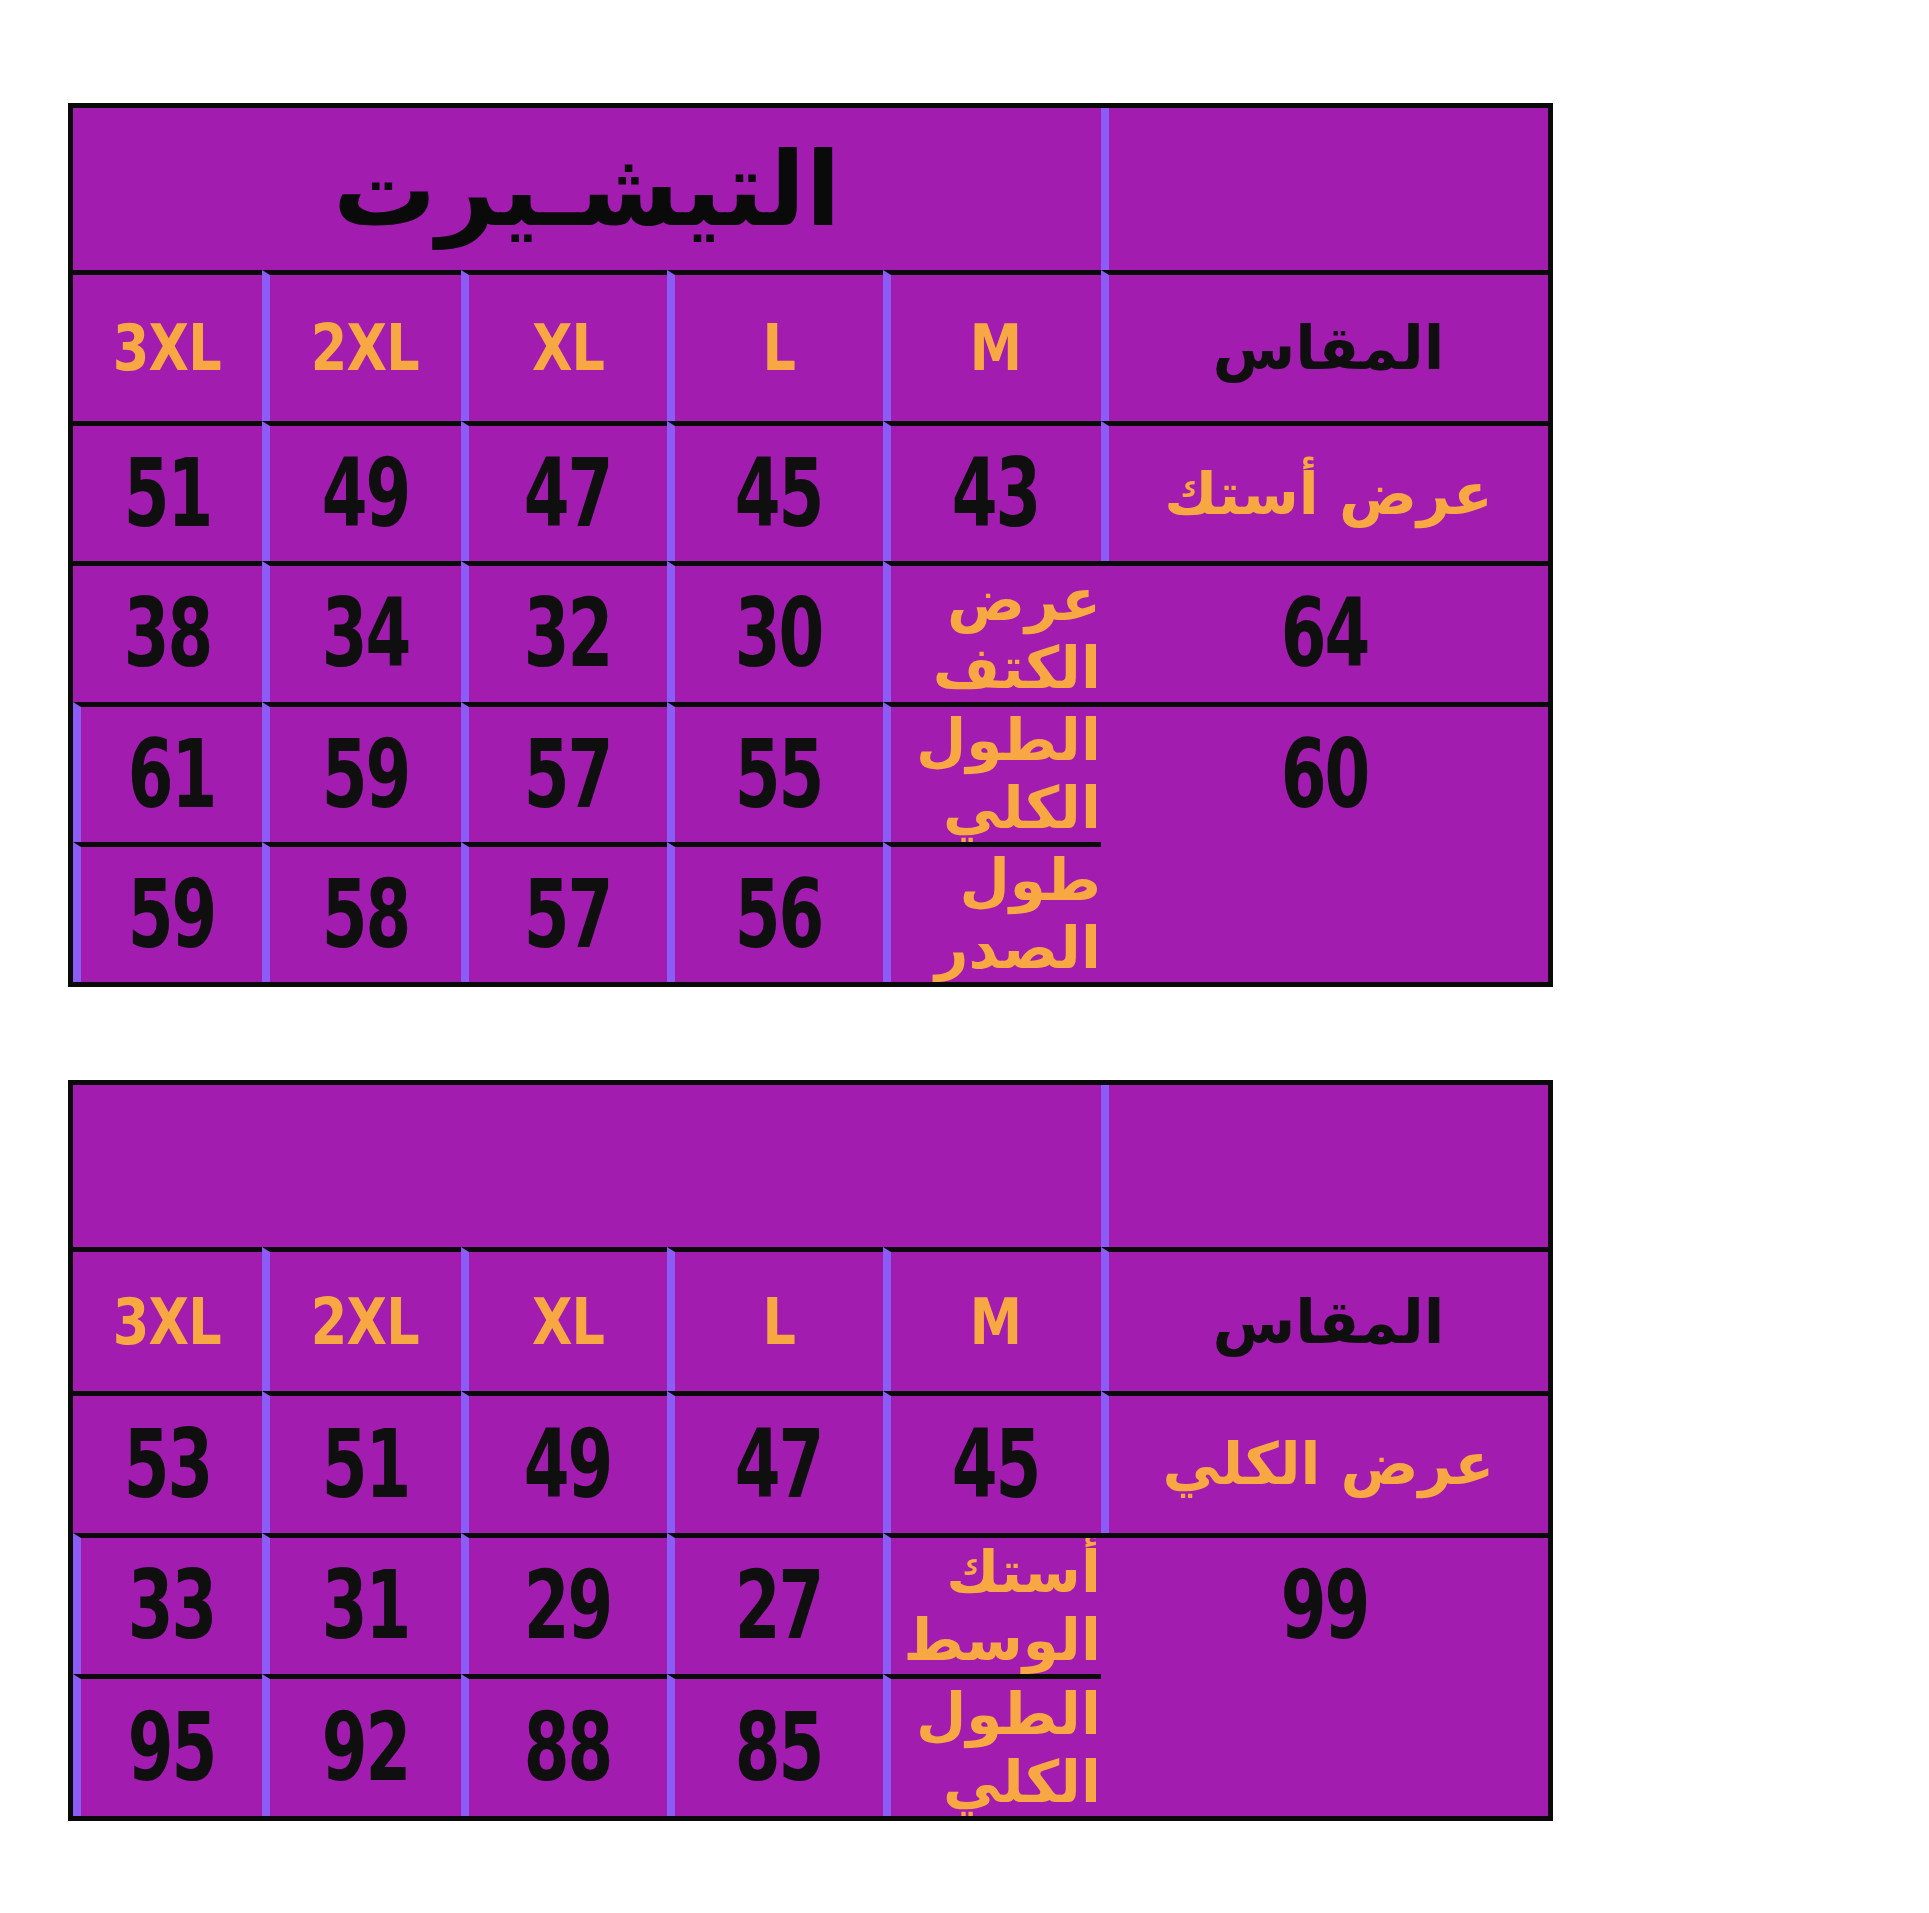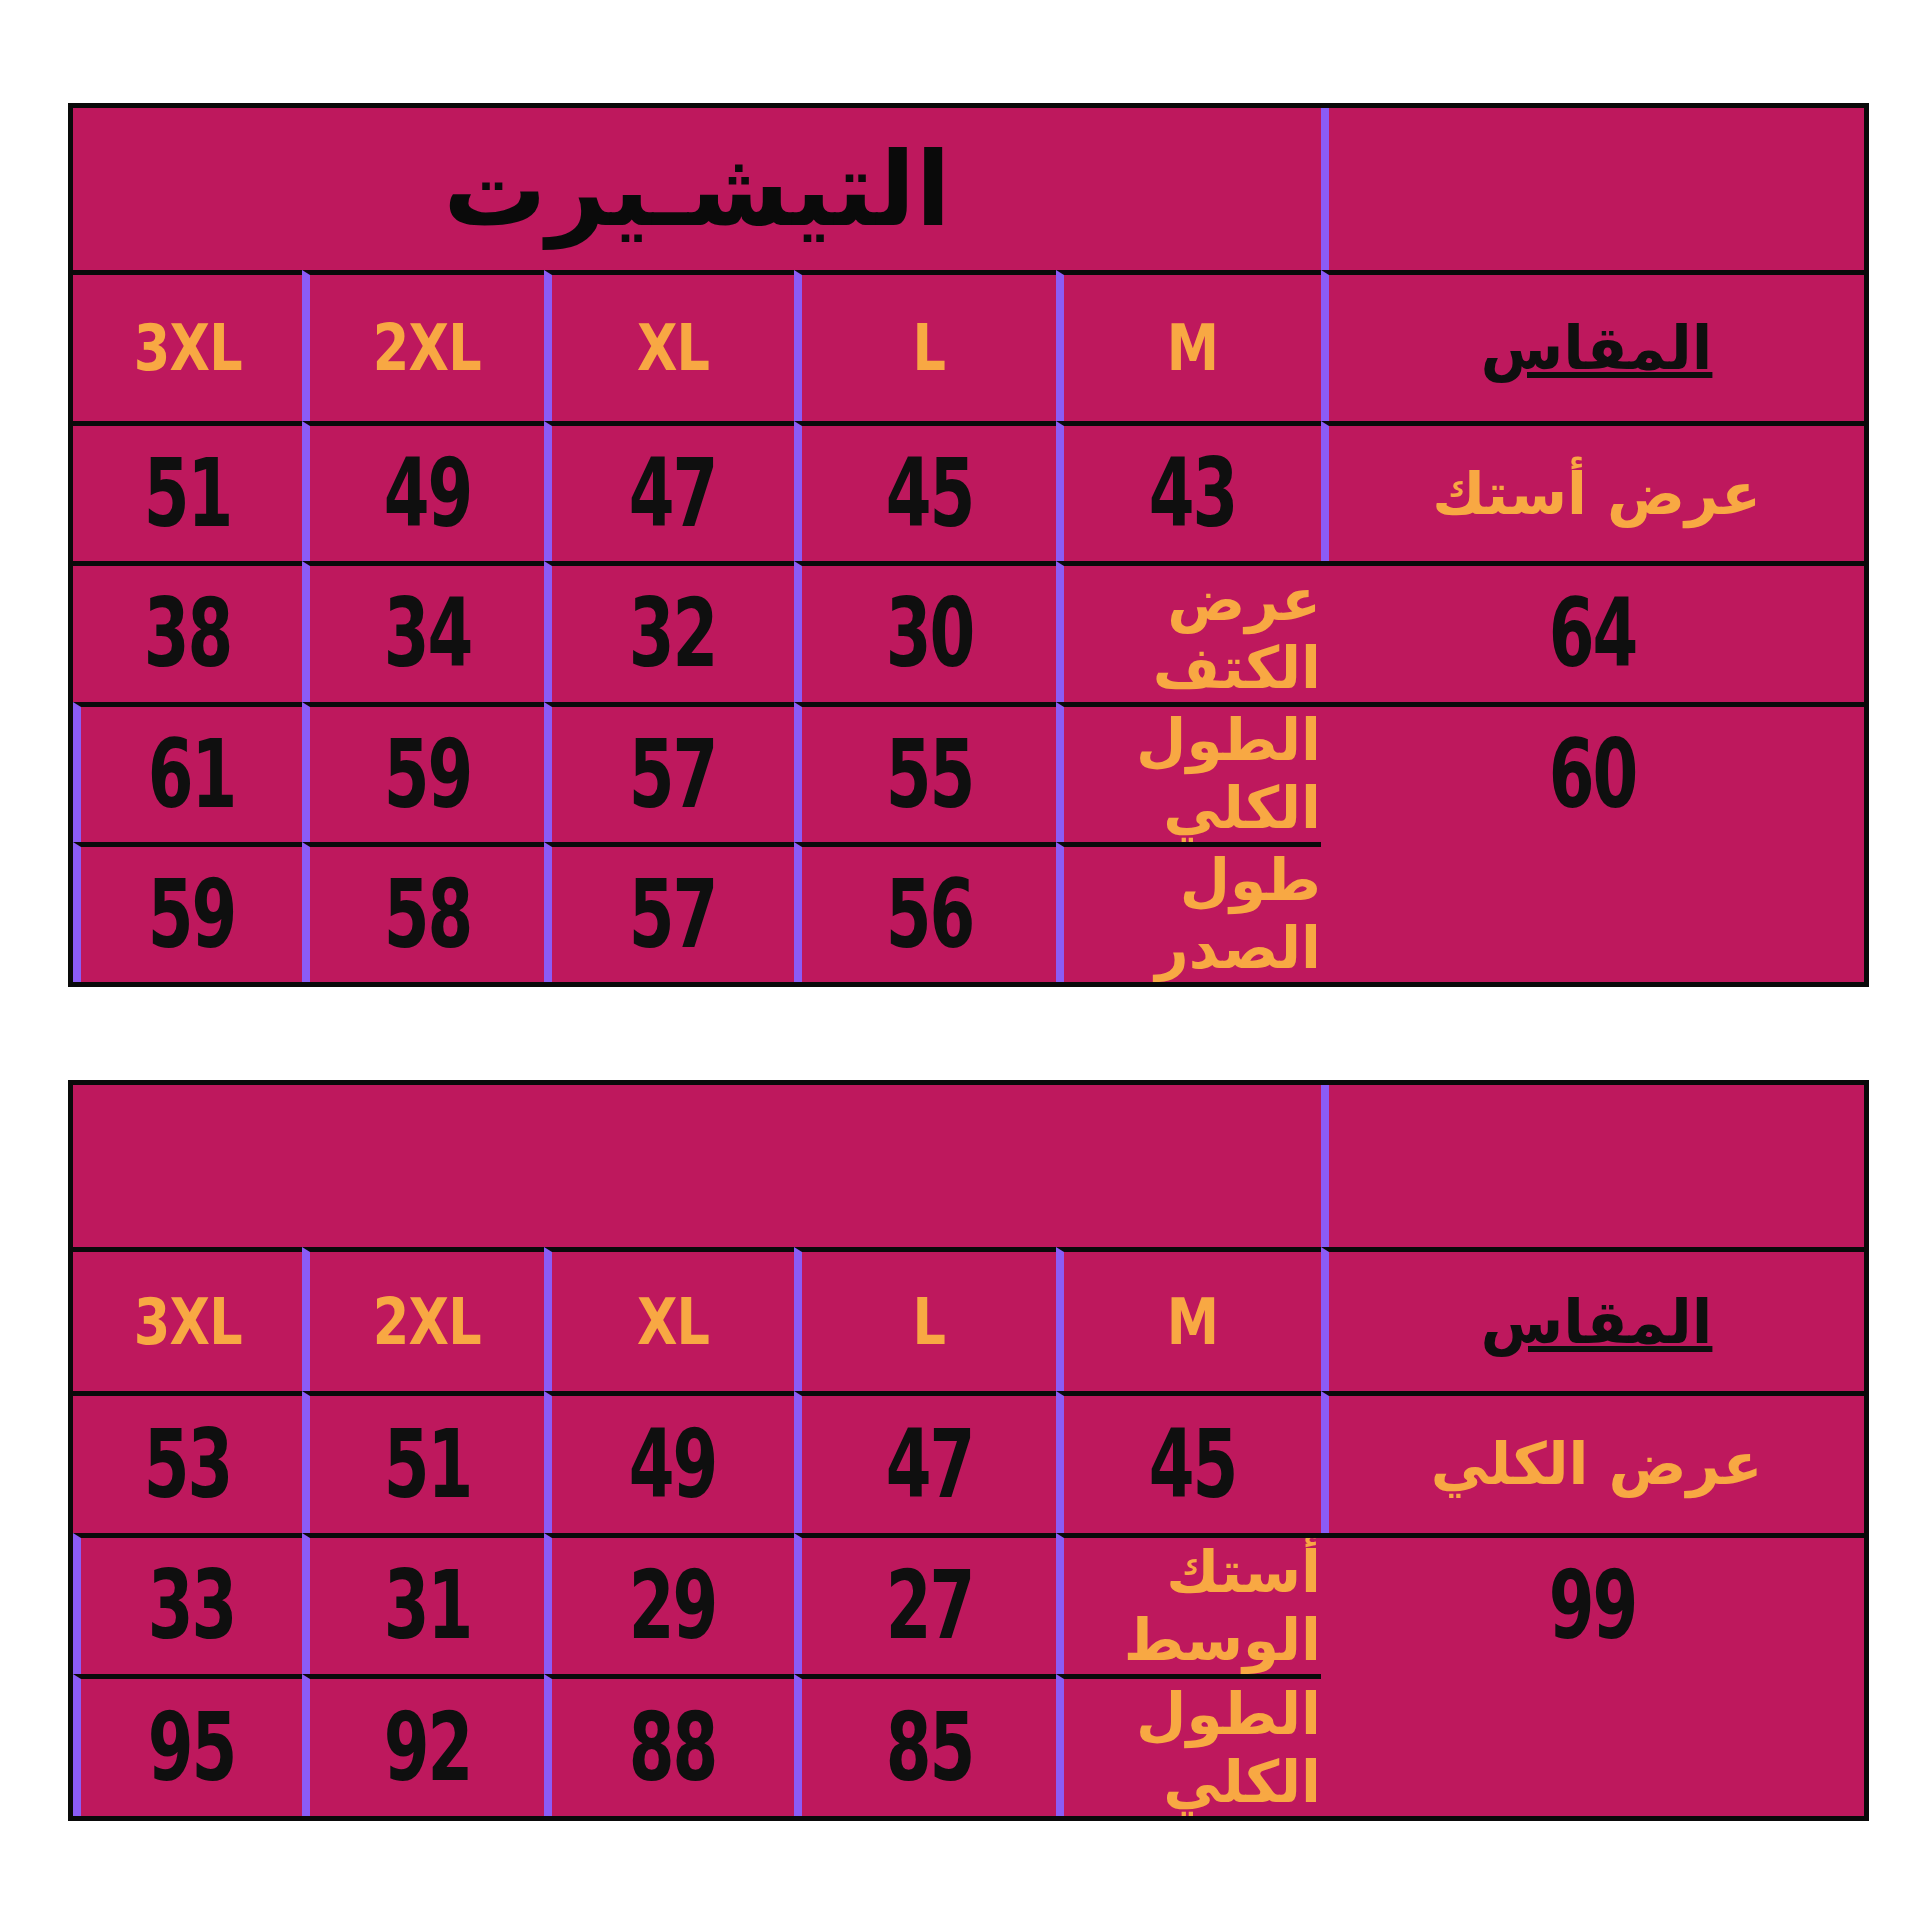--- a/index.html
+++ b/index.html
@@ -7,26 +7,26 @@
     width: 1929px;
     height: 1913px;
     position: relative;
     background: #ffffff;
     font-family: "DejaVu Sans", sans-serif;
     overflow: hidden;
   }
   .tbl {
     position: absolute;
     left: 68px;
-    width: 1801px;
+    width: 1485px;
     box-sizing: border-box;
     border: 5px solid #0a0a0a;
     display: grid;
     grid-template-columns: 232fr 245fr 253fr 266fr 268fr 550fr;
-    background: #be185d;
+    background: #a21caf;
   }
   .tbl1 { top: 103px;  height: 884px; grid-template-rows: 162px 151px repeat(4, 1fr); }
   .tbl2 { top: 1080px; height: 741px; grid-template-rows: 162px 144px repeat(3, 1fr); }
 
   .cell {
     display: flex;
     align-items: center;
     justify-content: center;
     box-sizing: border-box;
     overflow: hidden;
@@ -56,21 +56,20 @@
     transform: scaleX(0.70);
     font-size: 94px;
     font-weight: bold;
     color: #0f0f0f;
     letter-spacing: -3px;
   }
   .measure-hdr {
     font-size: 60px;
     font-weight: bold;
     color: #0f0f0f;
-    text-decoration: underline;
   }
   .row-label {
     font-size: 58px;
     font-weight: bold;
     color: #F8A843;
   }
 </style>
 </head>
 <body>
 

